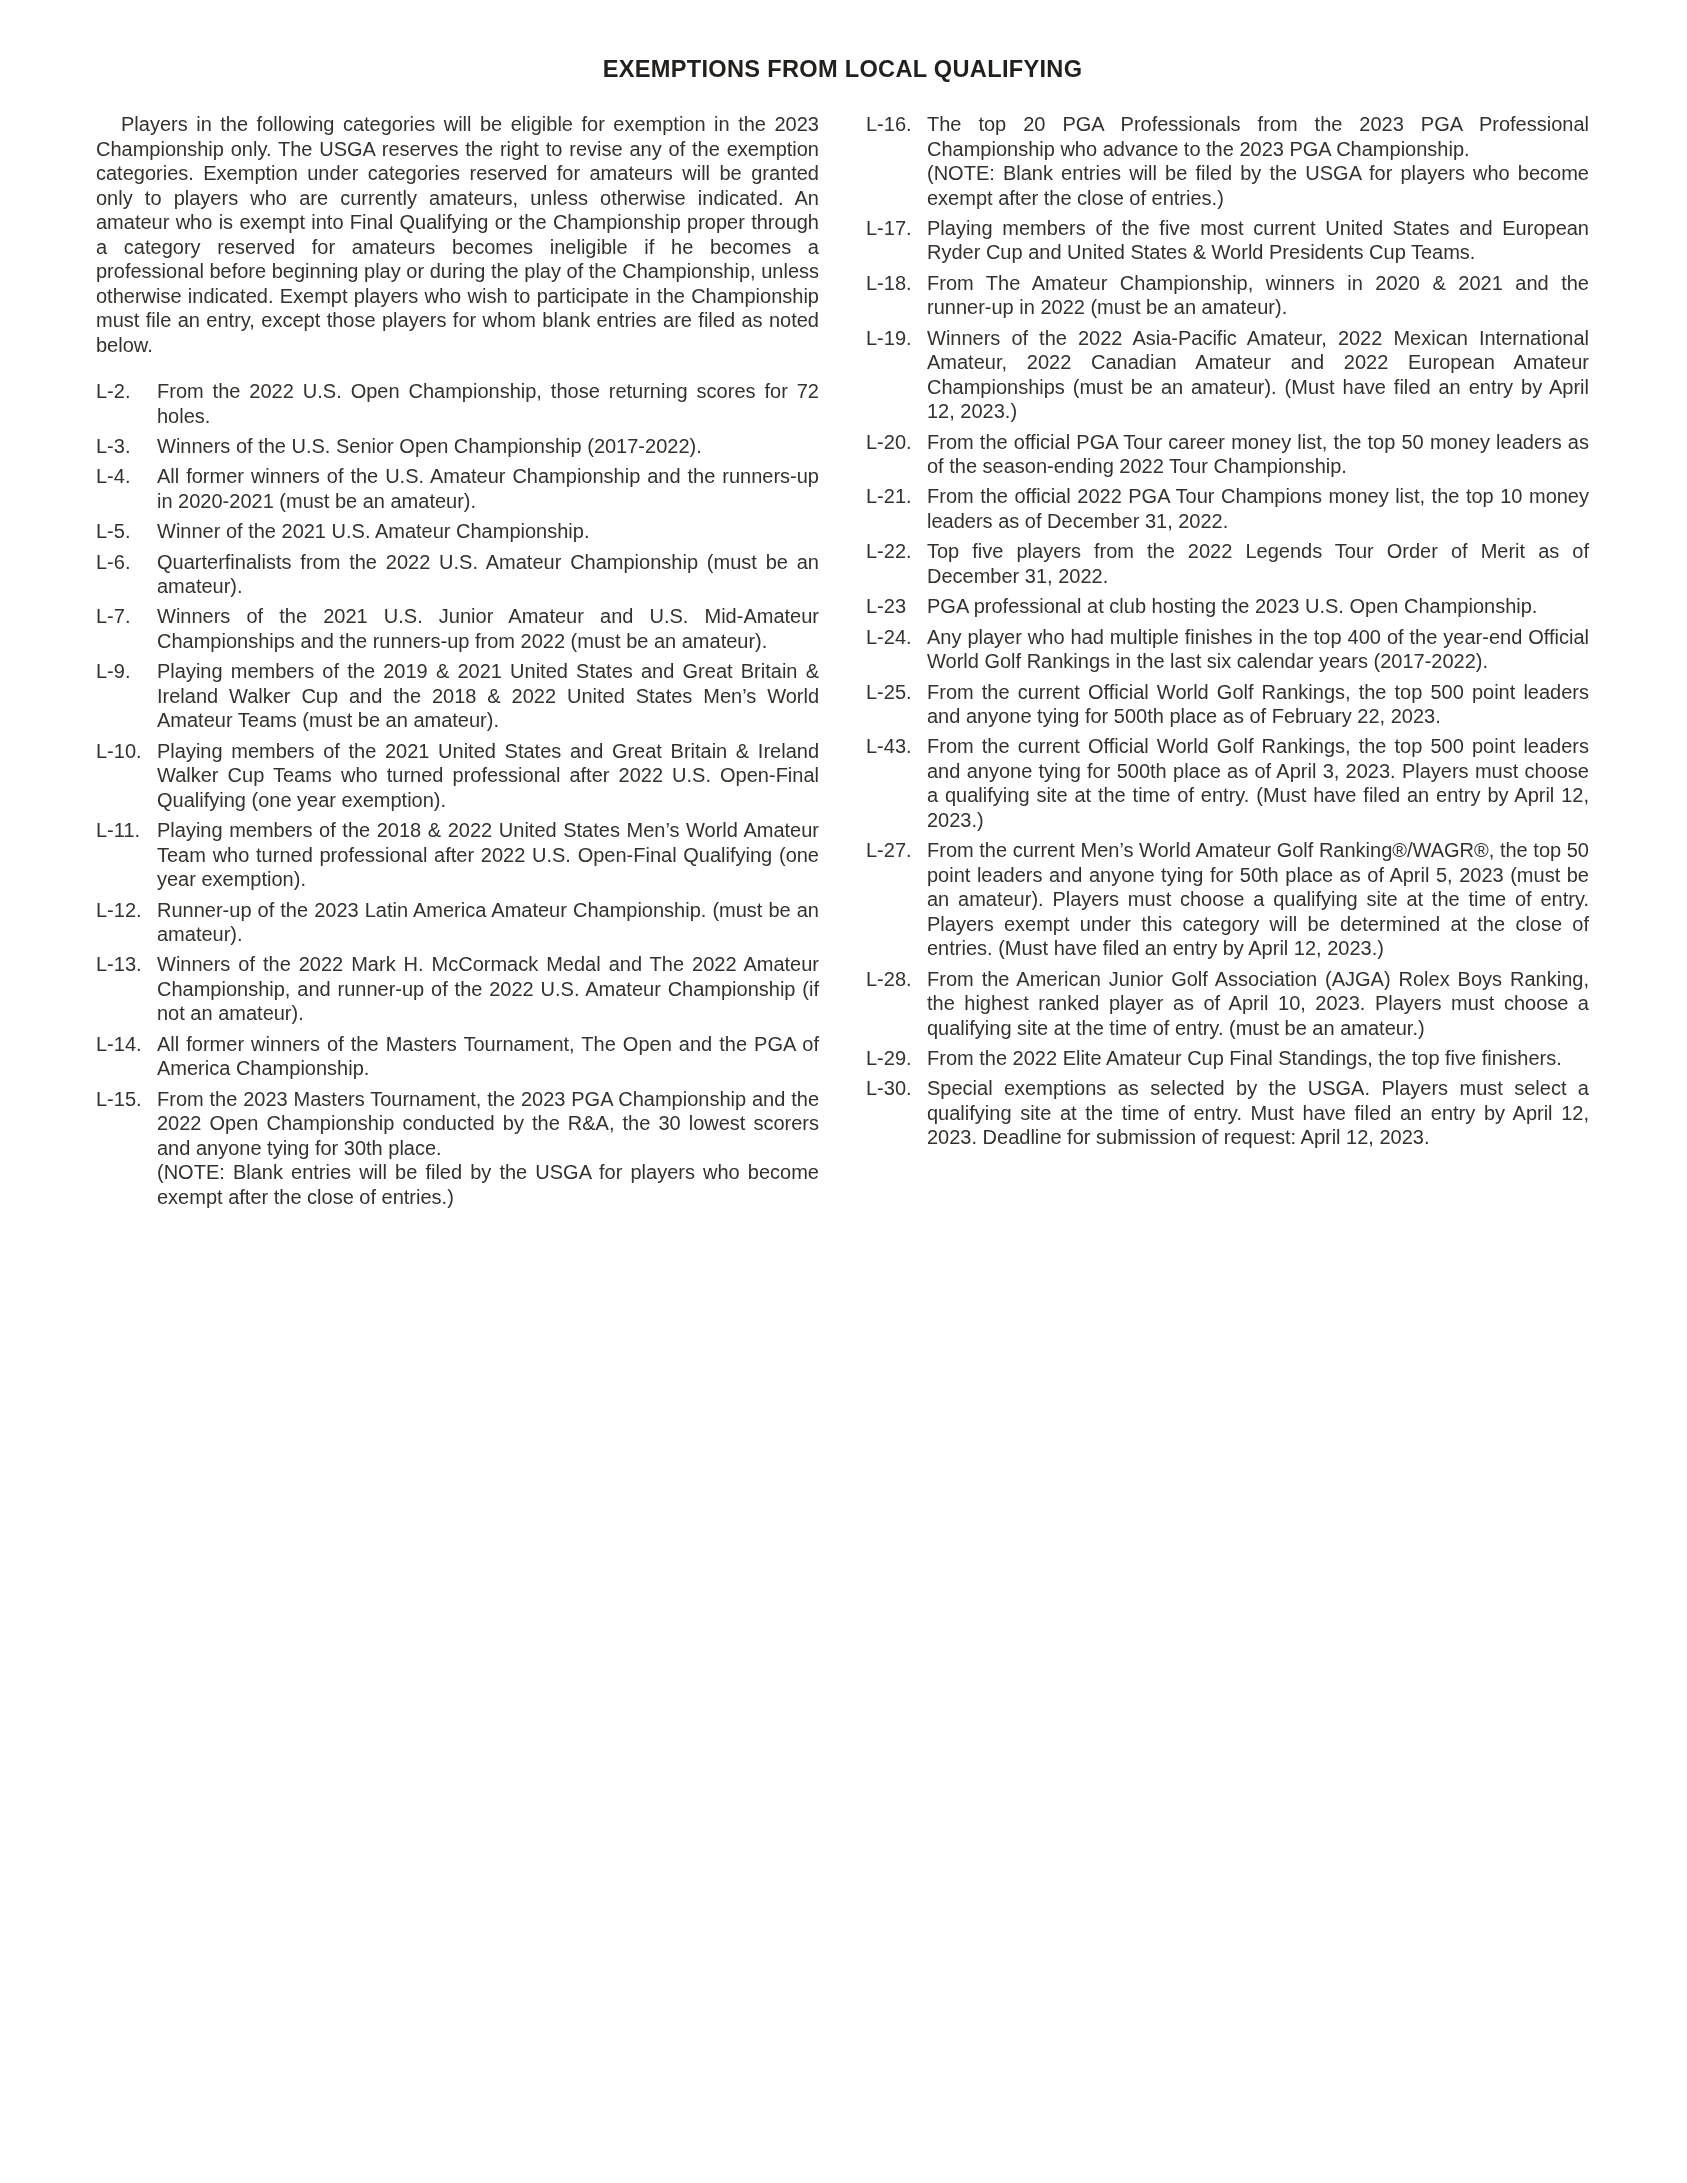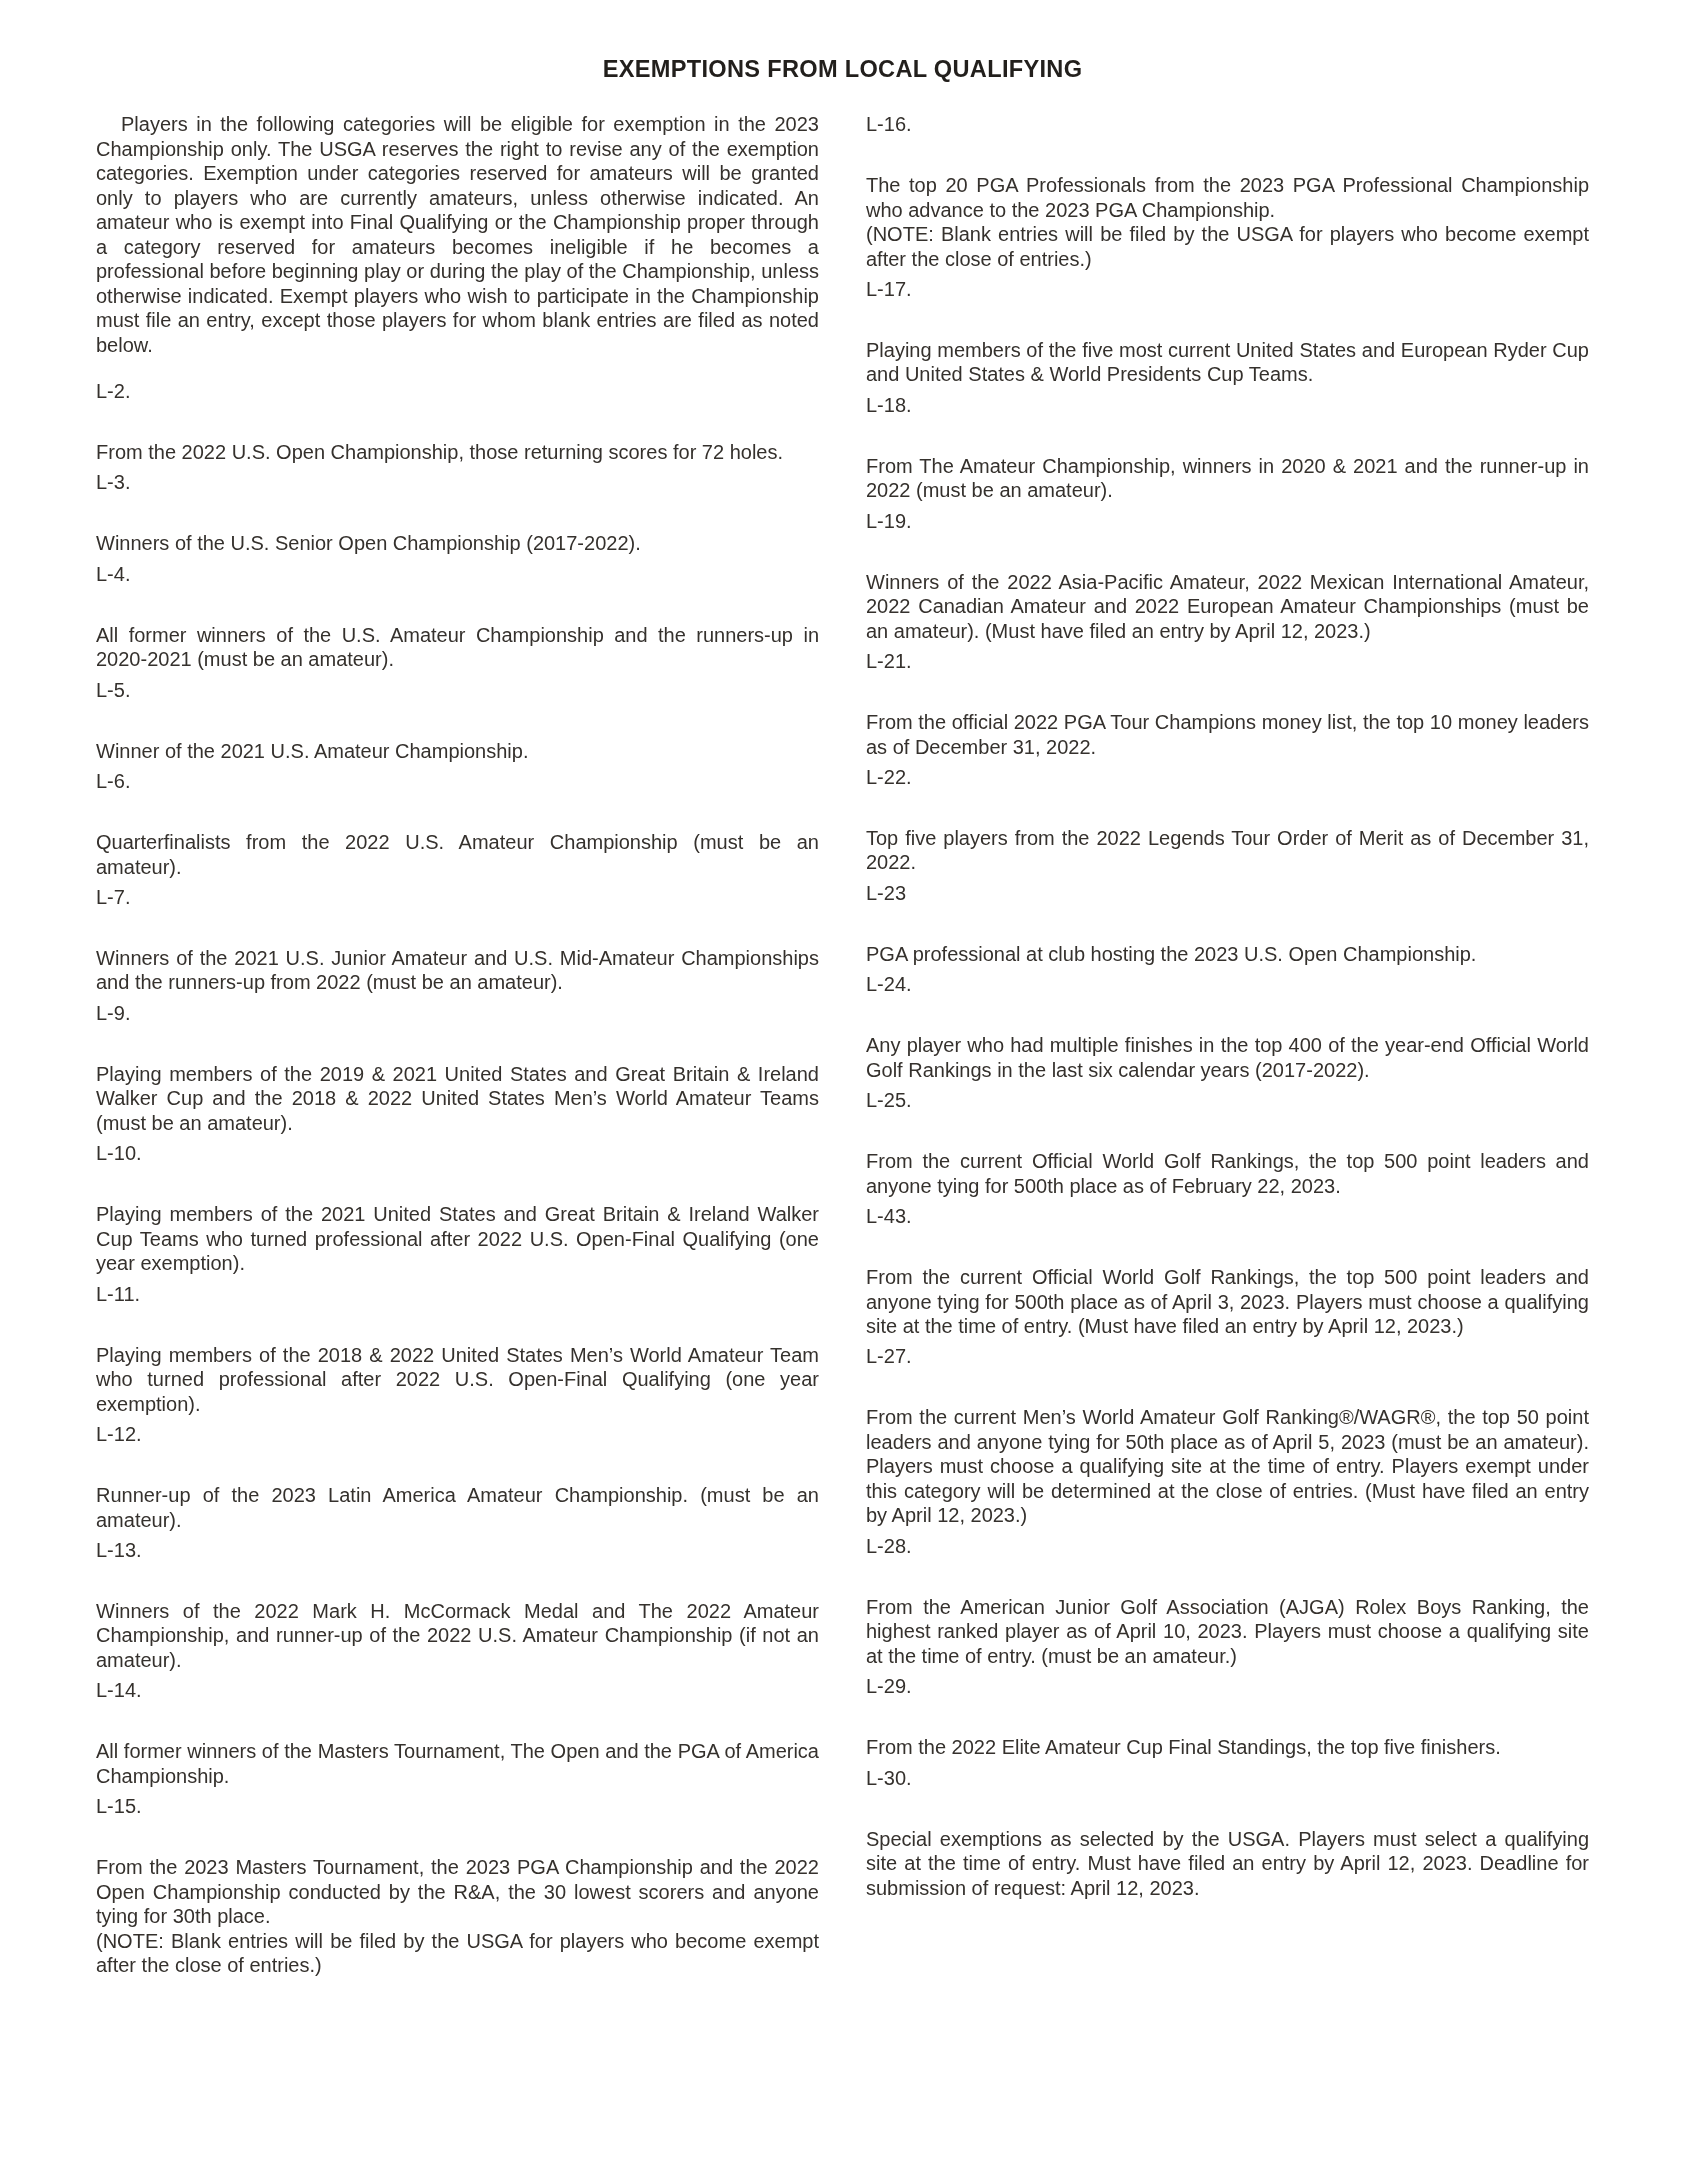--- a/index.html
+++ b/index.html
@@ -40,21 +40,20 @@
     line-height: 24.5px;
   }
   .intro {
     margin: 0 0 22px 0;
     text-align: justify;
     text-indent: 25px;
   }
   .item {
     display: flex;
     margin: 0 0 5.9px 0;
-    flex-direction: column;
   }
   .num {
     flex: 0 0 61px;
   }
   .itembody {
     flex: 1 1 auto;
     min-width: 0;
     text-align: justify;
   }
   .note {
@@ -201,20 +200,26 @@
             </div>
         </div>
 
         <div class="item">
           <span class="num">L-19.</span>
           <div class="itembody">
               <div class="txt">Winners of the 2022 Asia-Pacific Amateur, 2022 Mexican International Amateur, 2022 Canadian Amateur and 2022 European Amateur Championships (must be an amateur). (Must have filed an entry by April 12, 2023.)</div>
             </div>
         </div>
 
+        <div class="item">
+          <span class="num">L-20.</span>
+          <div class="itembody">
+              <div class="txt">From the official PGA Tour career money list, the top 50 money leaders as of the season-ending 2022 Tour Championship.</div>
+            </div>
+        </div>
 
         <div class="item">
           <span class="num">L-21.</span>
           <div class="itembody">
               <div class="txt">From the official 2022 PGA Tour Champions money list, the top 10 money leaders as of December 31, 2022.</div>
             </div>
         </div>
 
         <div class="item">
           <span class="num">L-22.</span>

